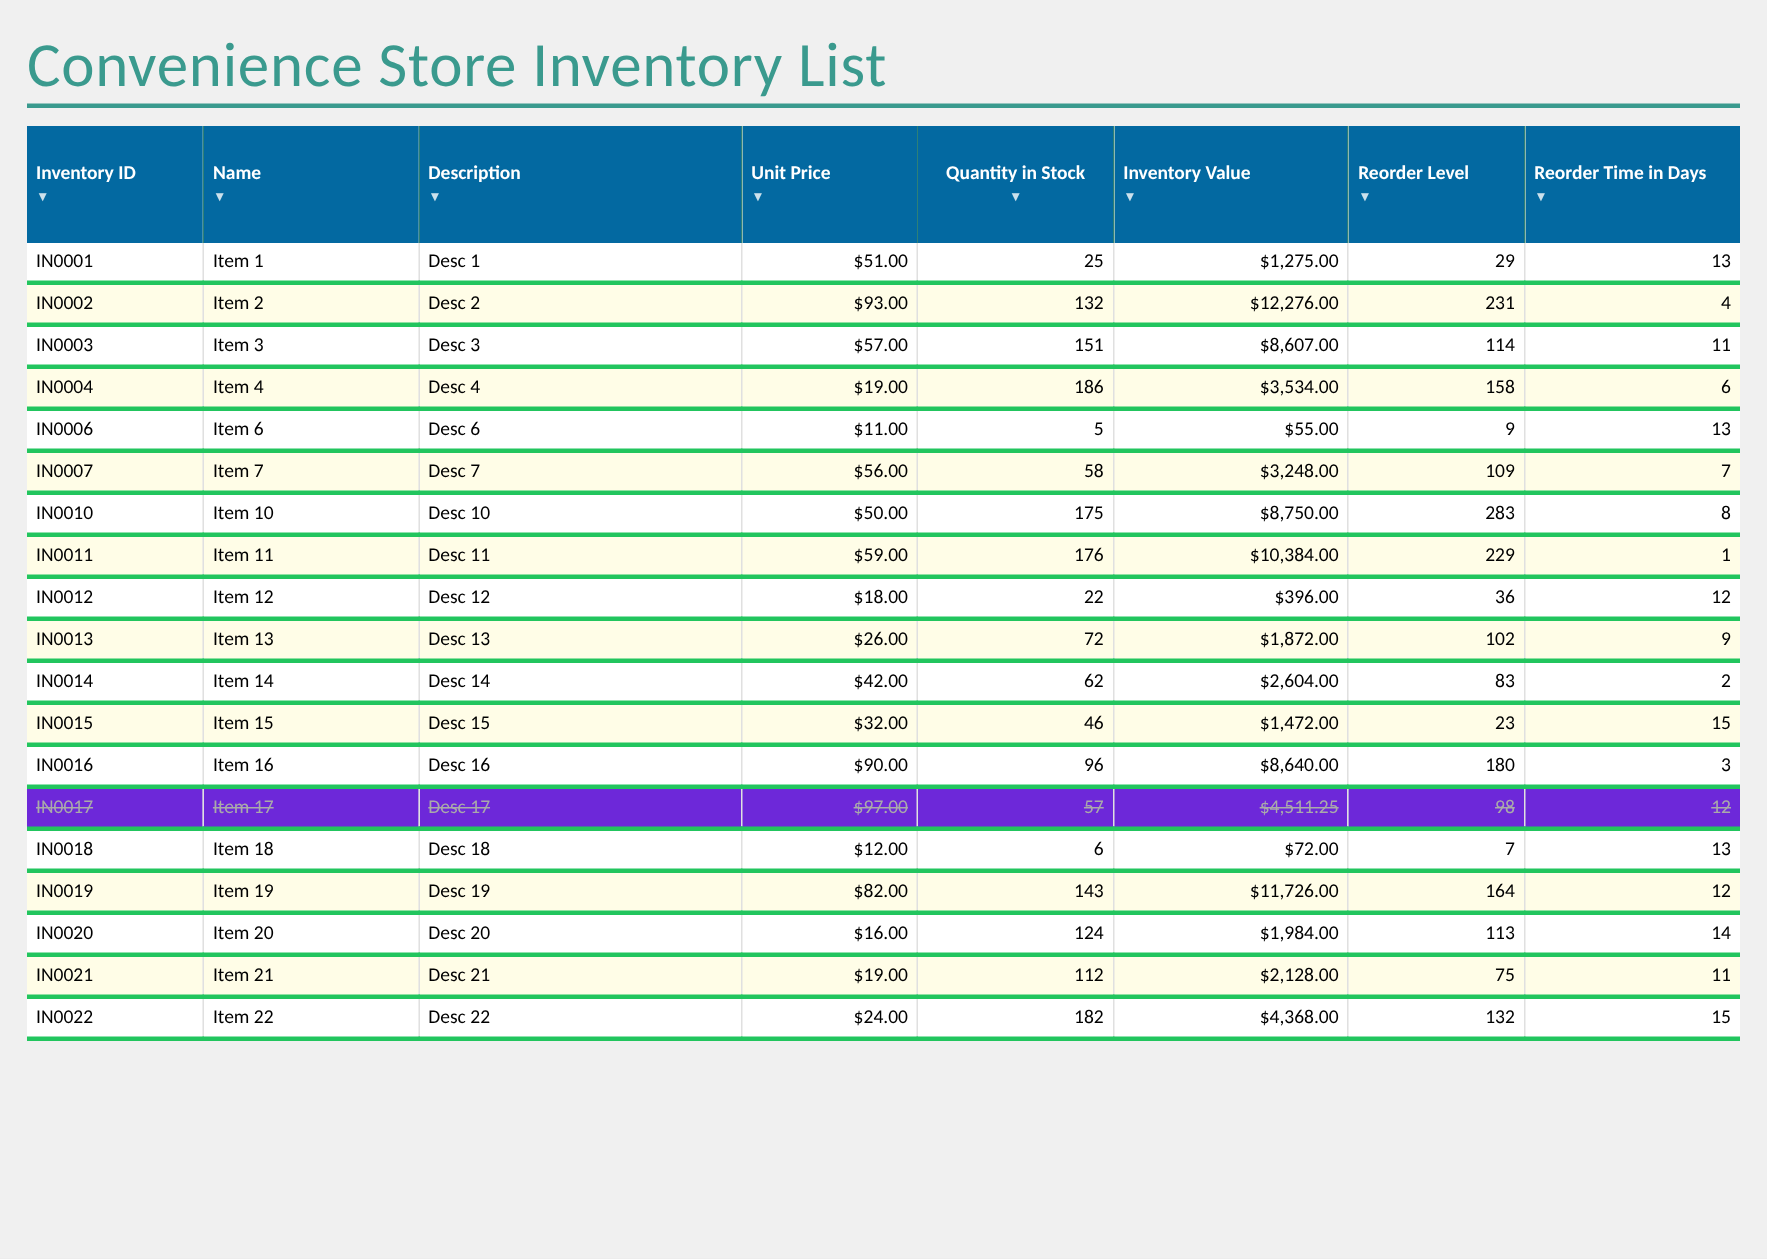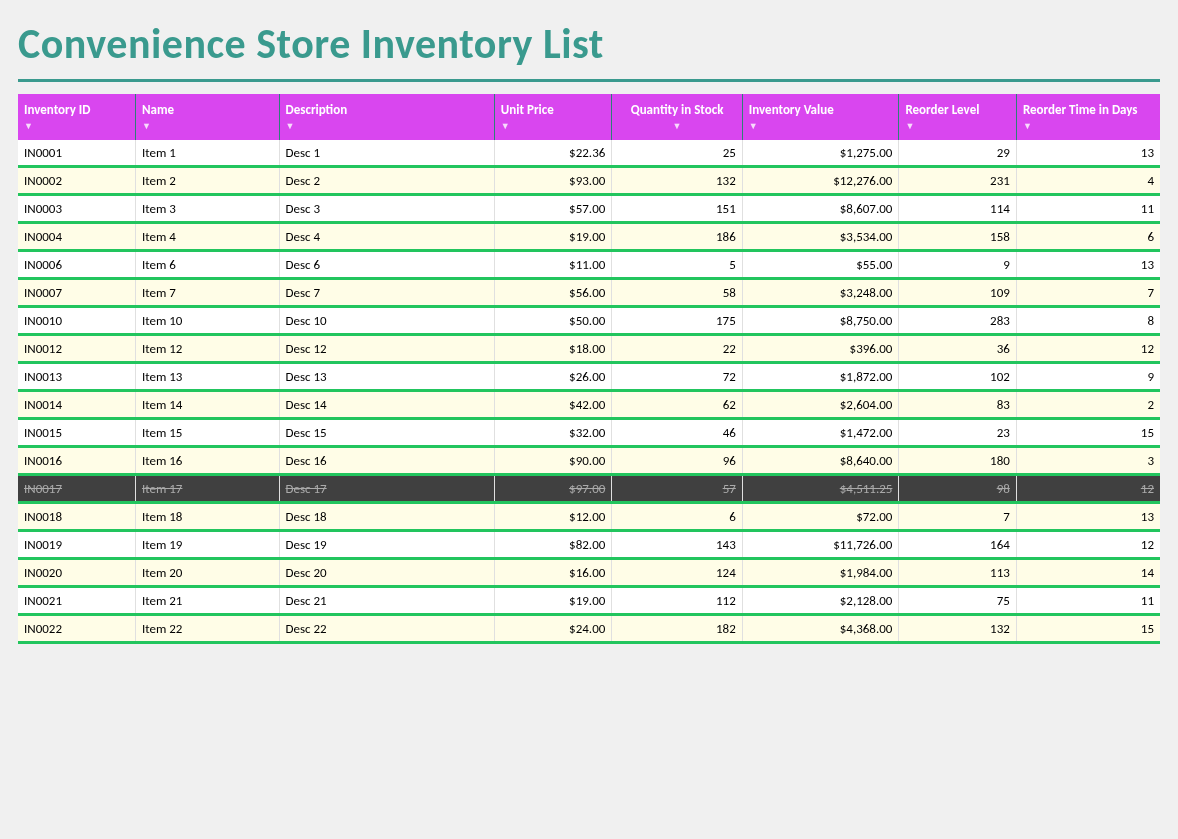--- a/index.html
+++ b/index.html
@@ -9,40 +9,39 @@
       min-height: 839px;
       padding: 0;
     }
     .page-wrapper {
       background: #f0f0f0;
       min-height: 839px;
       padding: 18px 18px 18px 18px;
     }
     .page-title {
       font-size: 42px;
-      font-weight: bold;
+      font-weight: normal;
       color: #3a9a8e;
-      margin-bottom: 10px;
       letter-spacing: 0.5px;
     }
     .title-underline {
       height: 3px;
       background: #3a9a8e;
       margin-bottom: 12px;
     }
     table {
       width: 100%;
       border-collapse: collapse;
       font-size: 13px;
     }
     thead tr th {
-      background-color: #d946ef;
+      background-color: #0369a1;
       color: white;
       font-weight: bold;
-      padding: 8px 6px;
+      padding: 24px 6px;
       text-align: left;
       vertical-align: bottom;
       border-right: 1px solid #2d8078;
       position: relative;
     }
     thead tr th:last-child {
       border-right: none;
     }
     .col-id { width: 90px; }
     .col-name { width: 110px; }
@@ -69,21 +68,21 @@
     }
     tbody tr:nth-child(odd) {
       background-color: #ffffff;
     }
     tbody tr:nth-child(even) {
       background-color: #fffde7;
     }
     tbody tr.strikethrough {
       color: #aaa;
       text-decoration: line-through;
-      background-color: #404040;
+      background-color: #6d28d9;
     }
     tbody tr td {
       padding: 5px 6px;
       border-right: 1px solid #e0e0e0;
     }
     tbody tr td:last-child {
       border-right: none;
     }
     .td-right { text-align: right; }
 
@@ -114,21 +113,21 @@
           <th class="col-reorder"><span class="col-header-text">Reorder Level</span><span class="dropdown-arrow"> ▼</span></th>
           <th class="col-days"><span class="col-header-text">Reorder Time in Days</span><span class="dropdown-arrow"> ▼</span></th>
         </tr>
     </thead>
     <tbody id="table-body">
 
     <tr>
           <td>IN0001</td>
           <td>Item 1</td>
           <td>Desc 1</td>
-          <td class="td-right">$22.36</td>
+          <td class="td-right">$51.00</td>
           <td class="td-right">25</td>
           <td class="td-right">$1,275.00</td>
           <td class="td-right">29</td>
           <td class="td-right">13</td>
         </tr>
         <tr>
           <td>IN0002</td>
           <td>Item 2</td>
           <td>Desc 2</td>
           <td class="td-right">$93.00</td>
@@ -179,20 +178,30 @@
         </tr>
         <tr>
           <td>IN0010</td>
           <td>Item 10</td>
           <td>Desc 10</td>
           <td class="td-right">$50.00</td>
           <td class="td-right">175</td>
           <td class="td-right">$8,750.00</td>
           <td class="td-right">283</td>
           <td class="td-right">8</td>
+        </tr>
+        <tr>
+          <td>IN0011</td>
+          <td>Item 11</td>
+          <td>Desc 11</td>
+          <td class="td-right">$59.00</td>
+          <td class="td-right">176</td>
+          <td class="td-right">$10,384.00</td>
+          <td class="td-right">229</td>
+          <td class="td-right">1</td>
         </tr>
         <tr>
           <td>IN0012</td>
           <td>Item 12</td>
           <td>Desc 12</td>
           <td class="td-right">$18.00</td>
           <td class="td-right">22</td>
           <td class="td-right">$396.00</td>
           <td class="td-right">36</td>
           <td class="td-right">12</td>

